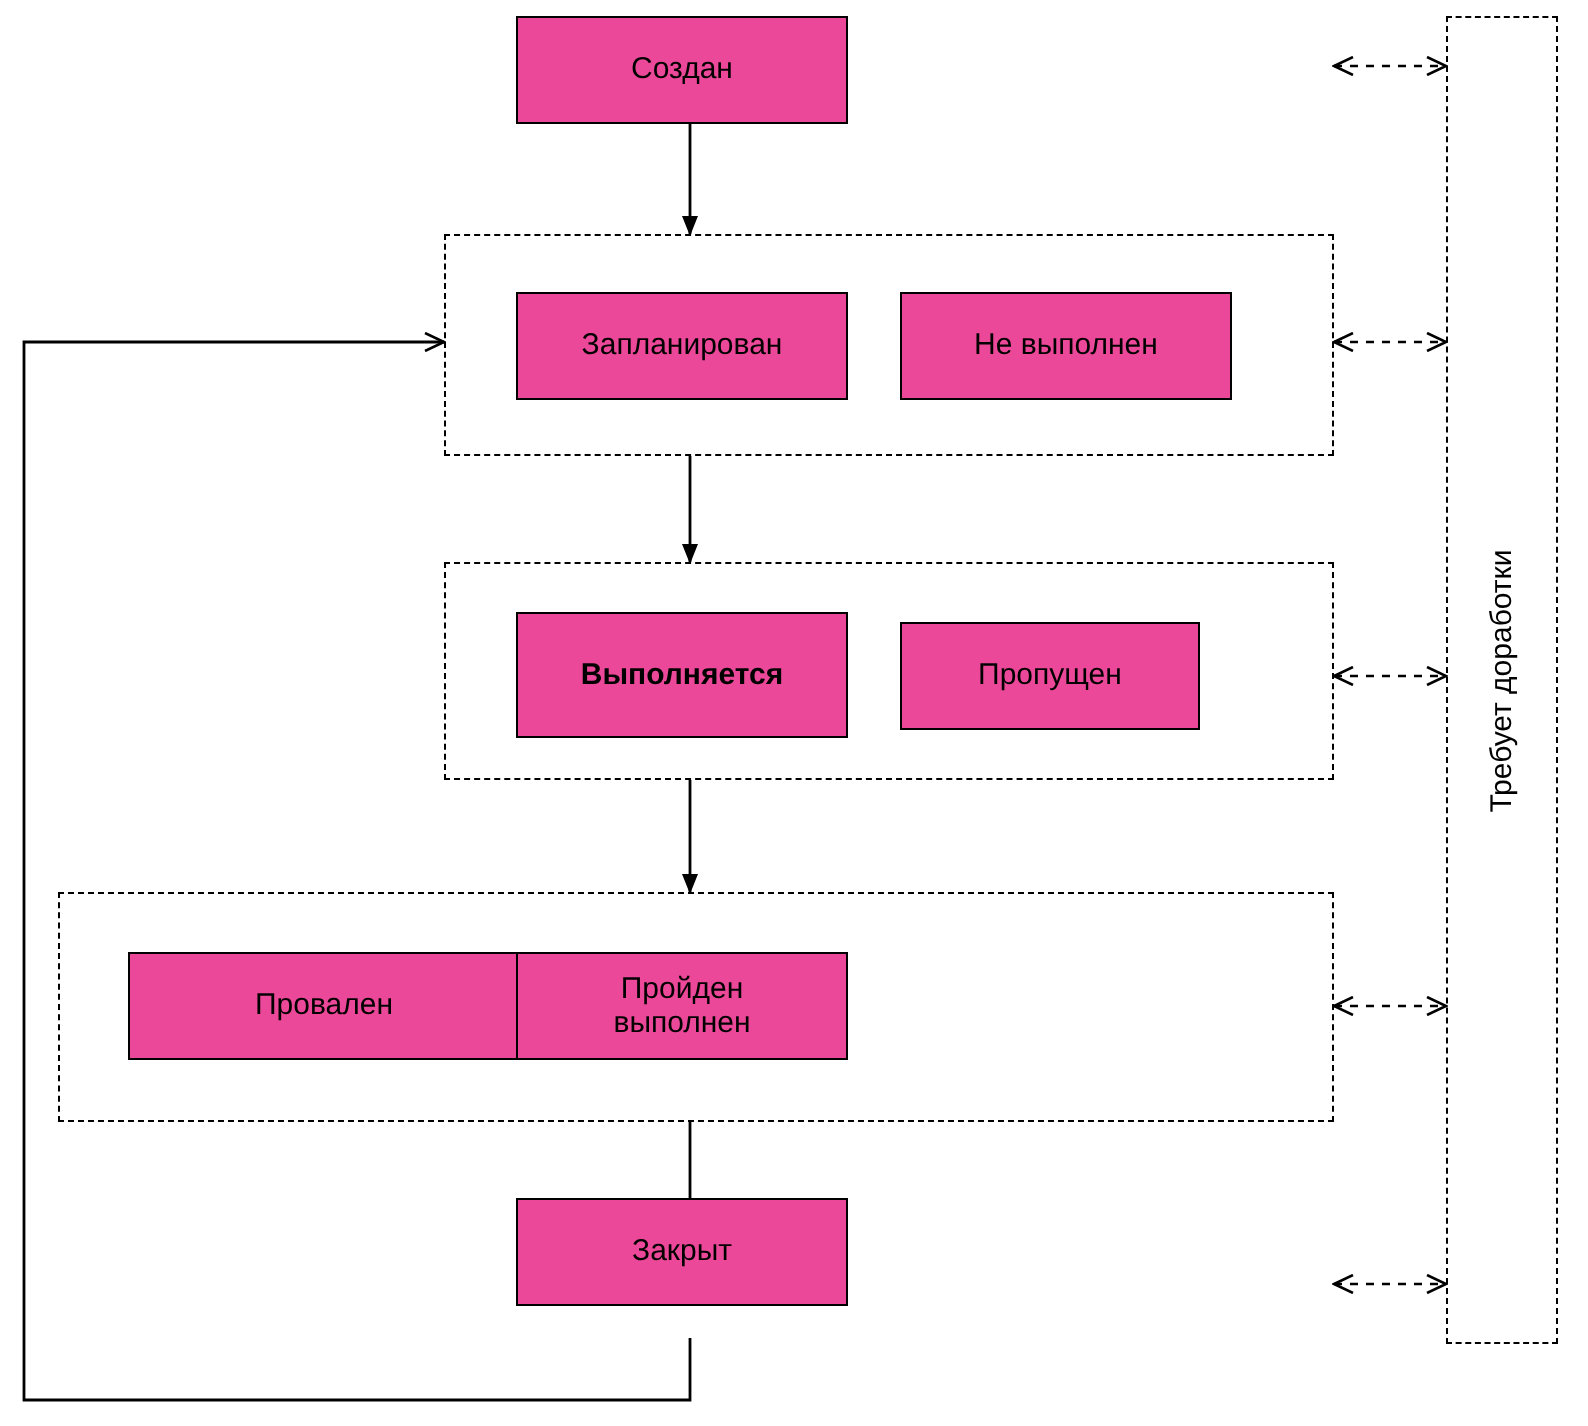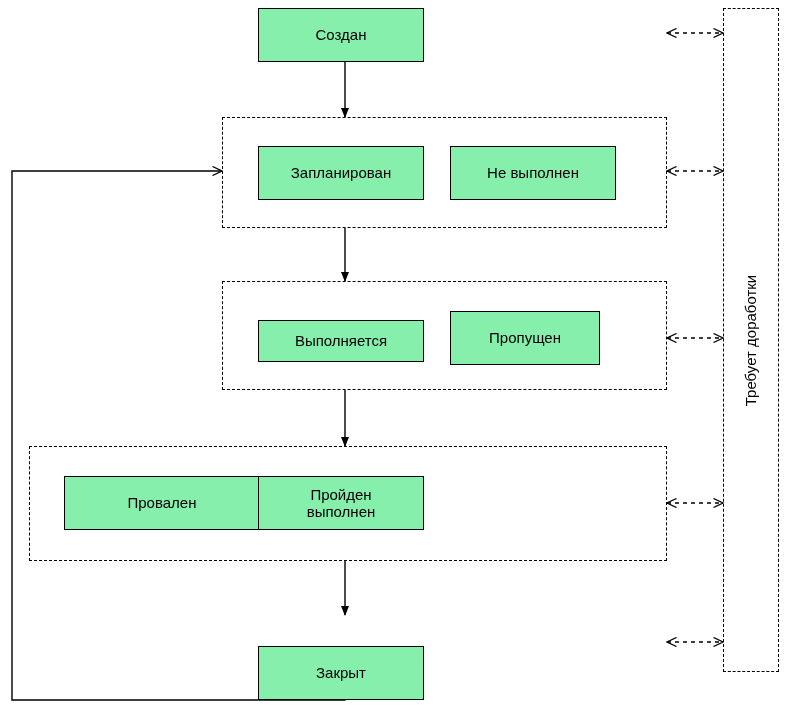--- a/index.html
+++ b/index.html
@@ -23,21 +23,21 @@
     left: 0;
     top: 0;
     width: 794px;
     height: 713px;
     pointer-events: none;
   }
   .node {
     position: absolute;
     box-sizing: border-box;
     border: 1.4px solid #000000;
-    background: #86efac;
+    background: #ec4899;
     display: flex;
     align-items: center;
     justify-content: center;
     text-align: center;
     font-size: 15px;
     line-height: 1.15;
     color: #000000;
     z-index: 3;
   }
   .node.bold {
@@ -116,35 +116,35 @@
   </div>
 
   <div class="node" style="left:258px; top:146px; width:166px; height:54px;">
     <span>Запланирован</span>
   </div>
 
   <div class="node bold" style="left:450px; top:146px; width:166px; height:54px;">
     <span>Не выполнен</span>
   </div>
 
-  <div class="node" style="left:258px; top:320px; width:166px; height:42px;">
+  <div class="node" style="left:258px; top:306px; width:166px; height:63px;font-weight:bold;">
     <span>Выполняется</span>
   </div>
 
   <div class="node bold" style="left:450px; top:311px; width:150px; height:54px;">
     <span>Пропущен</span>
   </div>
 
   <div class="node bold" style="left:64px; top:476px; width:196px; height:54px;">
     <span>Провален</span>
   </div>
 
   <div class="node bold" style="left:258px; top:476px; width:166px; height:54px; white-space:pre-line;">
     <span style="white-space:pre-line;">Пройден
 выполнен</span>
   </div>
 
 
-  <div class="node" style="left:258px; top:646px; width:166px; height:54px;">
+  <div class="node" style="left:258px; top:599px; width:166px; height:54px;">
     <span>Закрыт</span>
   </div>
 
 </div>
 
 </body></html>

